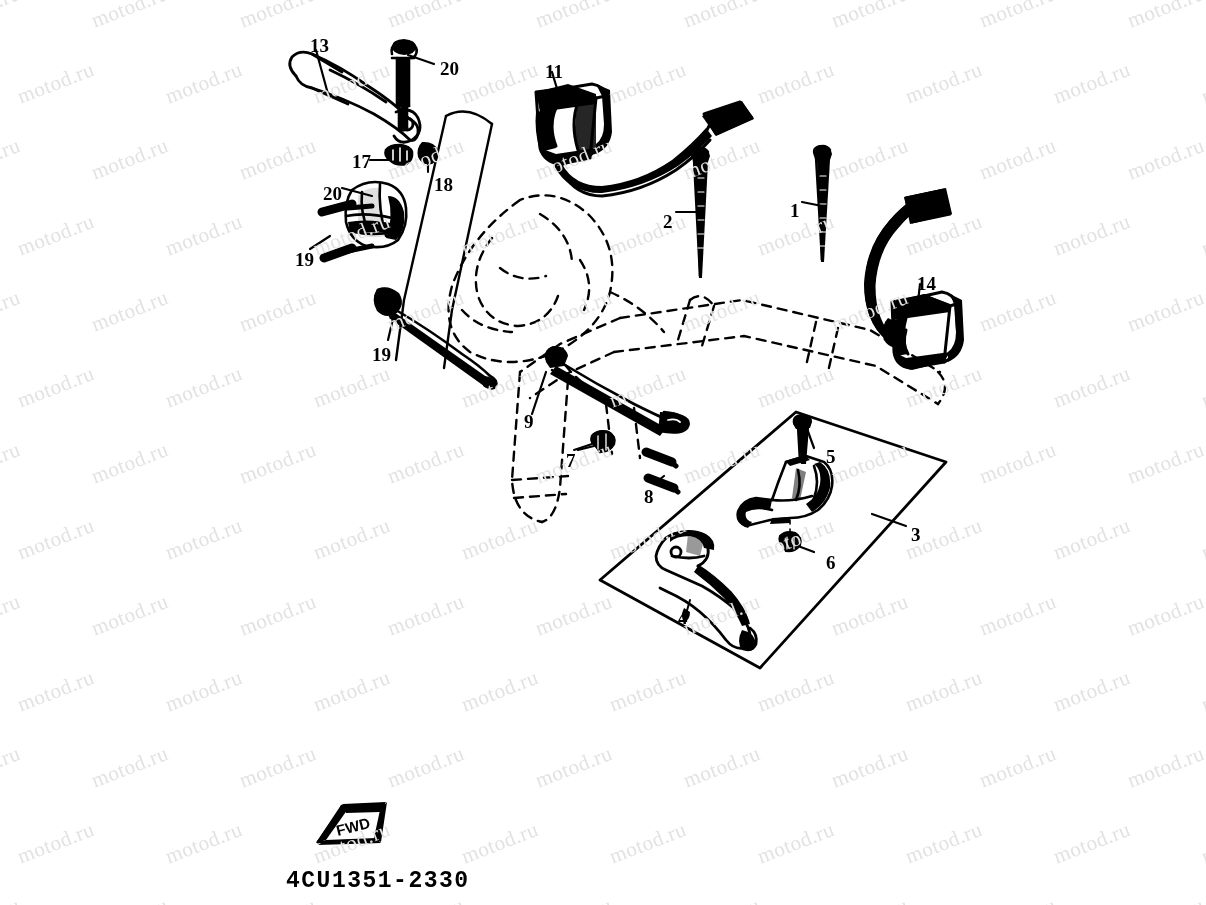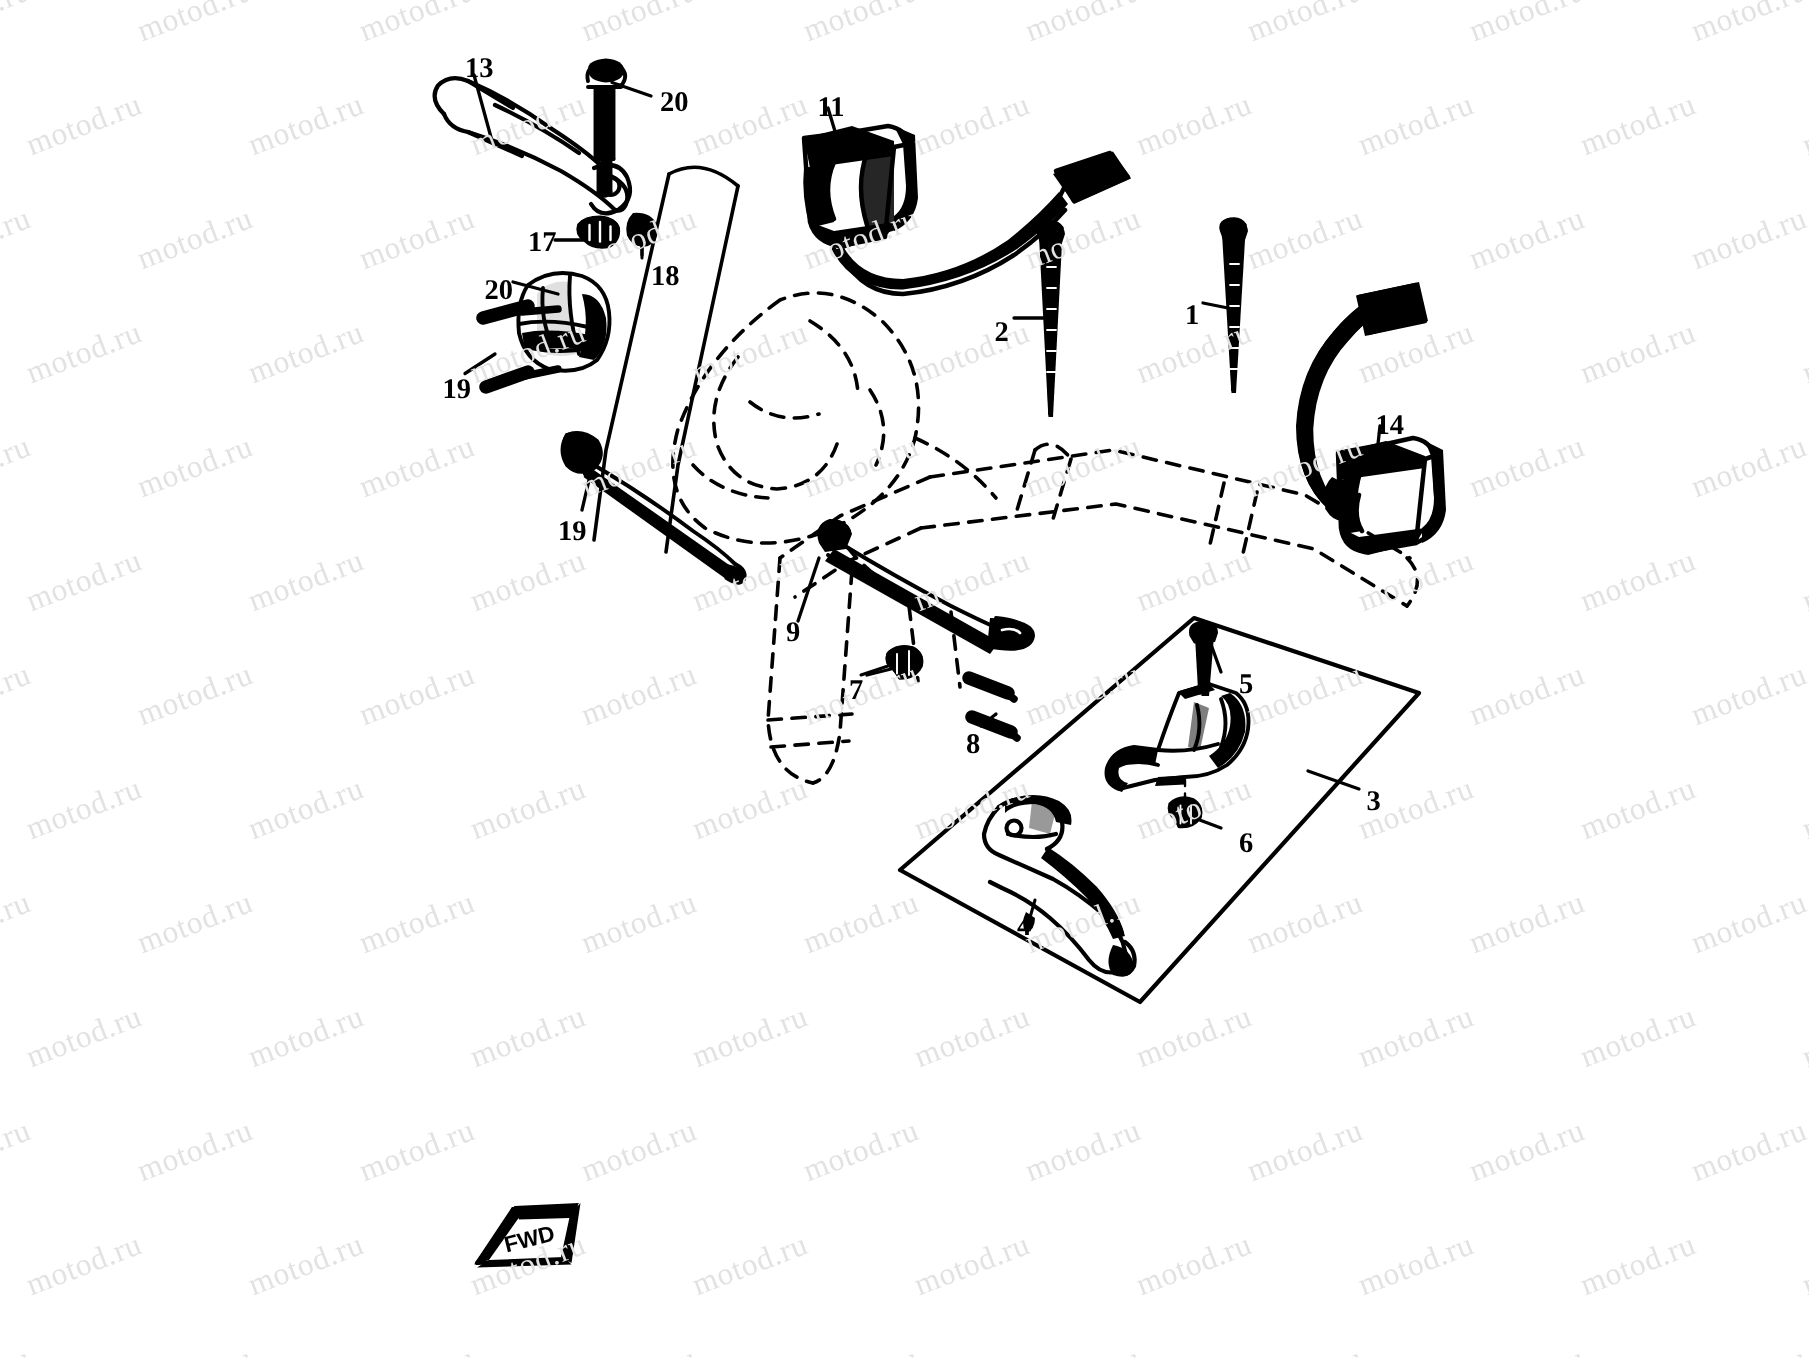--- a/index.html
+++ b/index.html
@@ -577,14 +577,15 @@
       <div class="callout" style="left: 323px; top: 184px;">20</div>
       <div class="callout" style="left: 295px; top: 250px;">19</div>
       <div class="callout" style="left: 372px; top: 345px;">19</div>
       <div class="callout" style="left: 310px; top: 36px;">13</div>
       <div class="callout" style="left: 440px; top: 59px;">20</div>
       <div class="callout" style="left: 352px; top: 152px;">17</div>
       <div class="callout" style="left: 434px; top: 175px;">18</div>
     </div>
 
   <div id="fwd-text">FWD</div>
+  <div id="part-number">4CU1351-2330</div>
 
 </div>
 
 </body></html>

